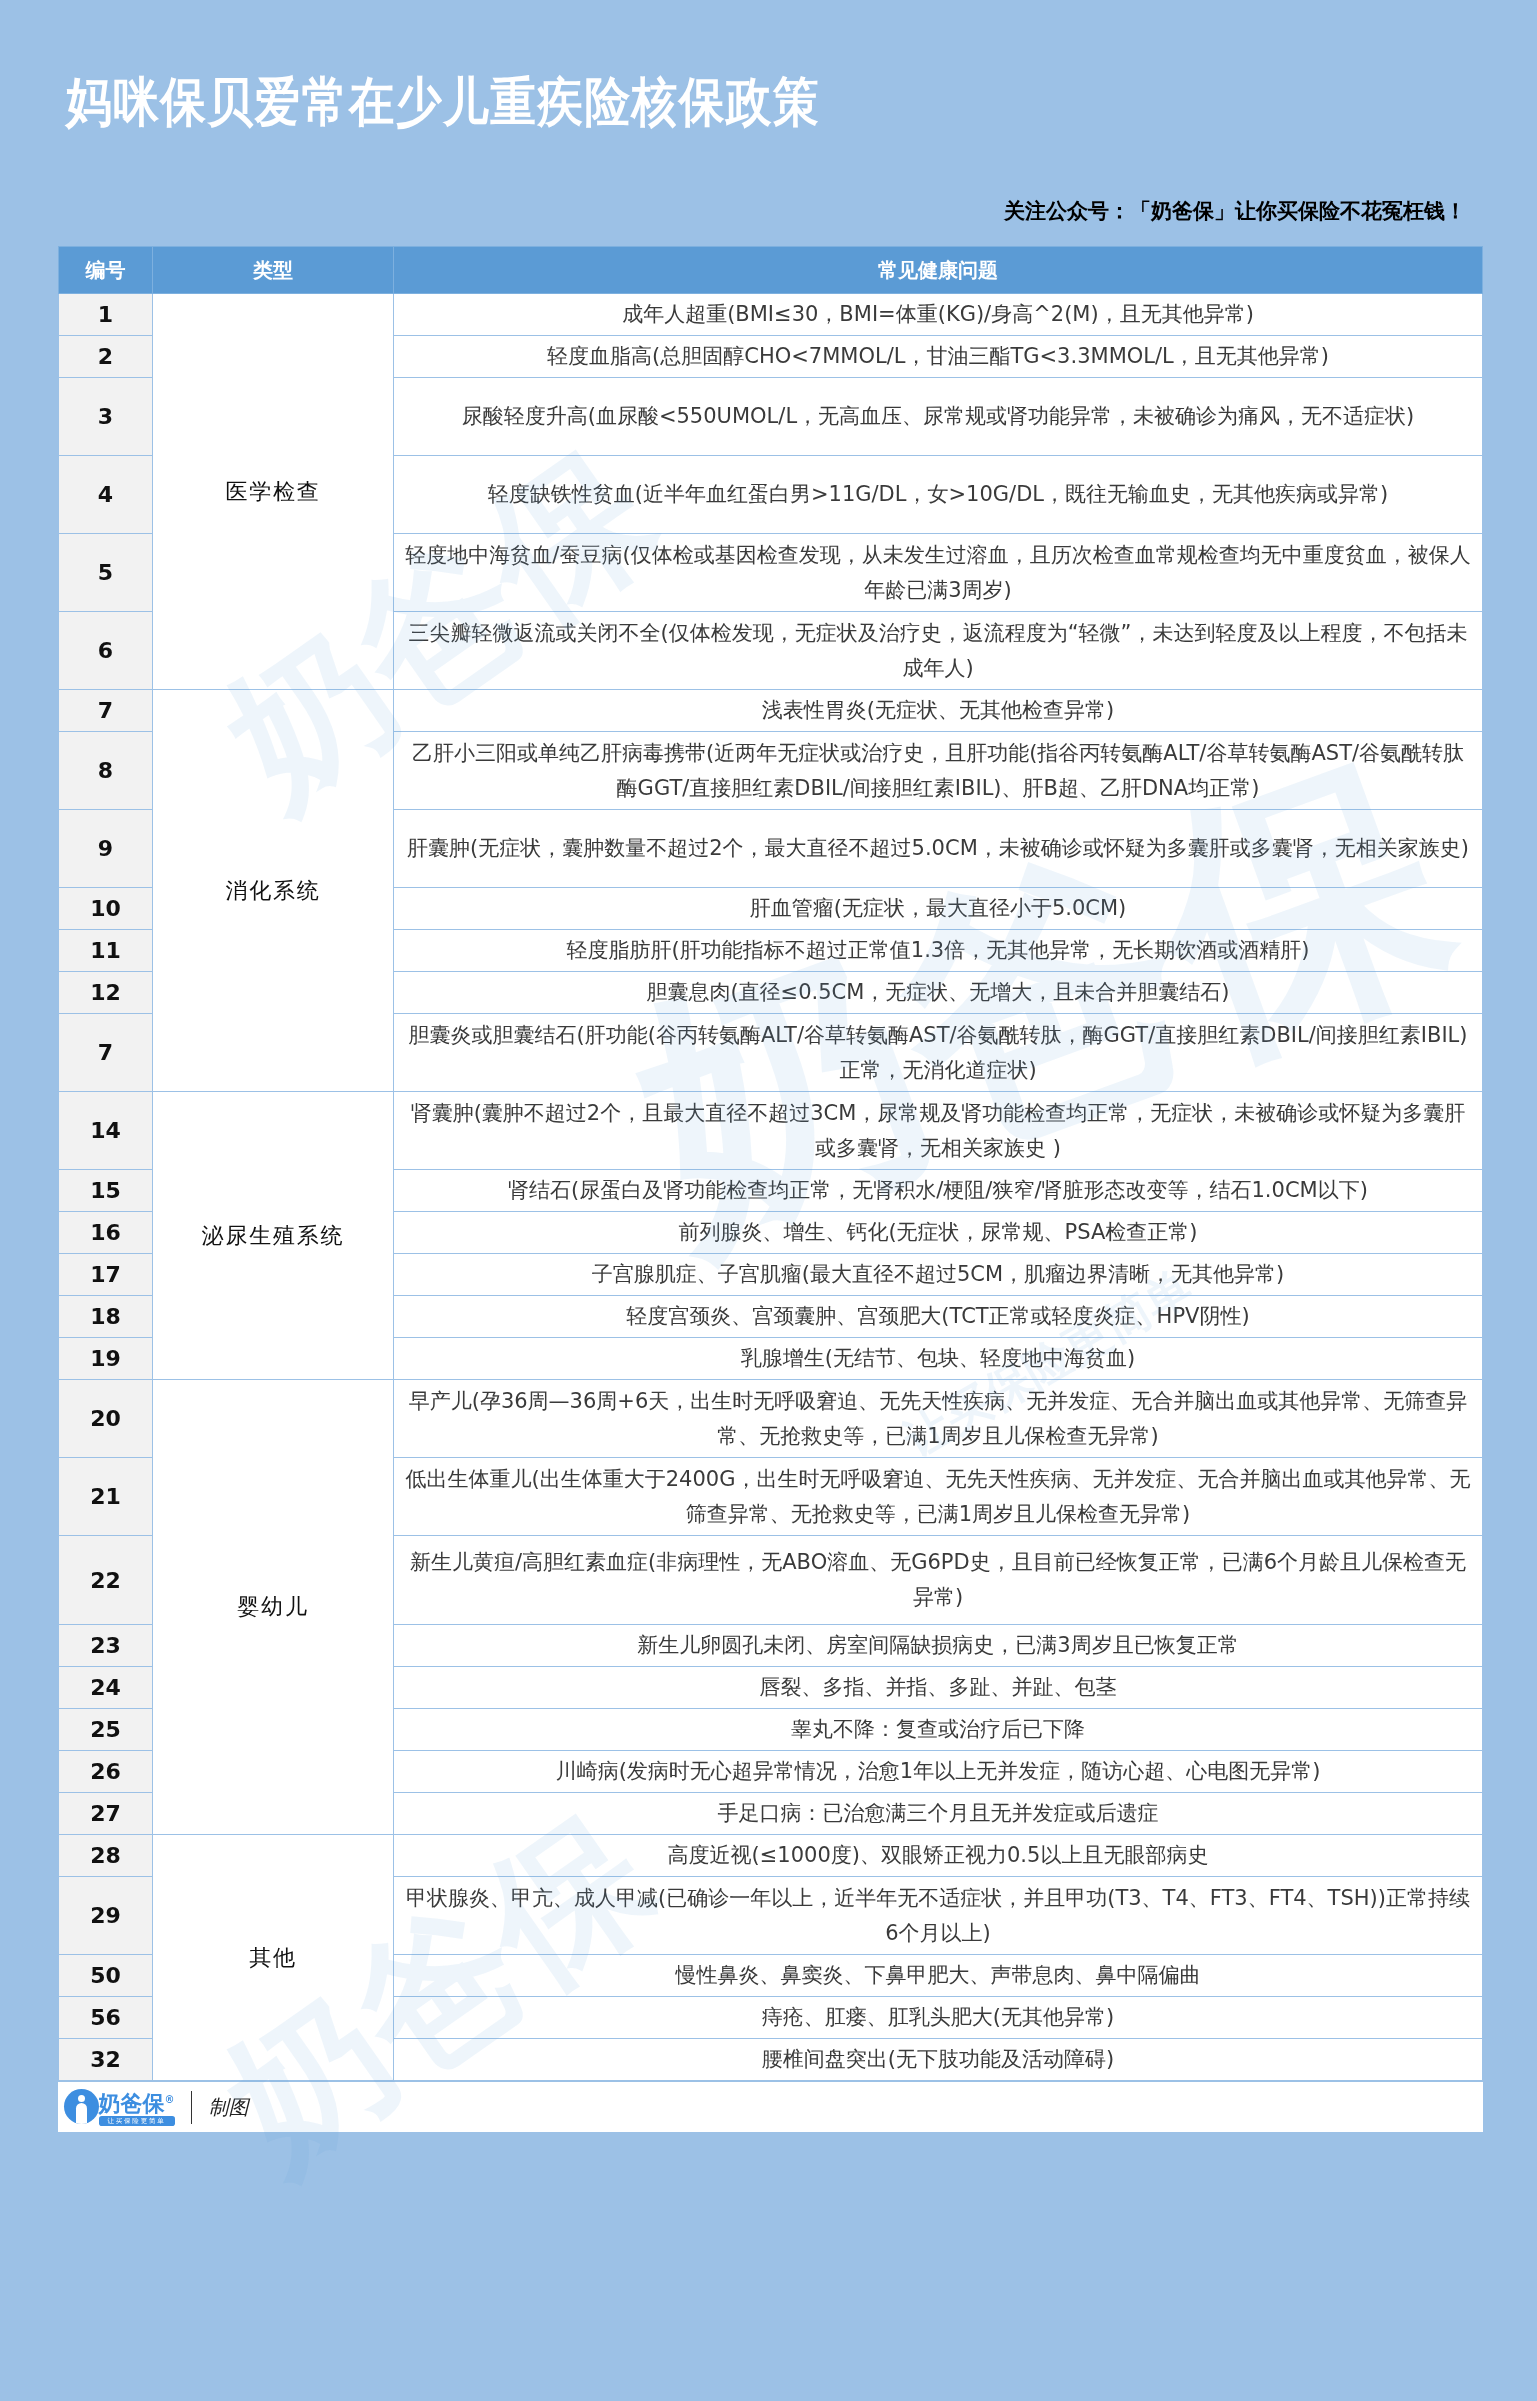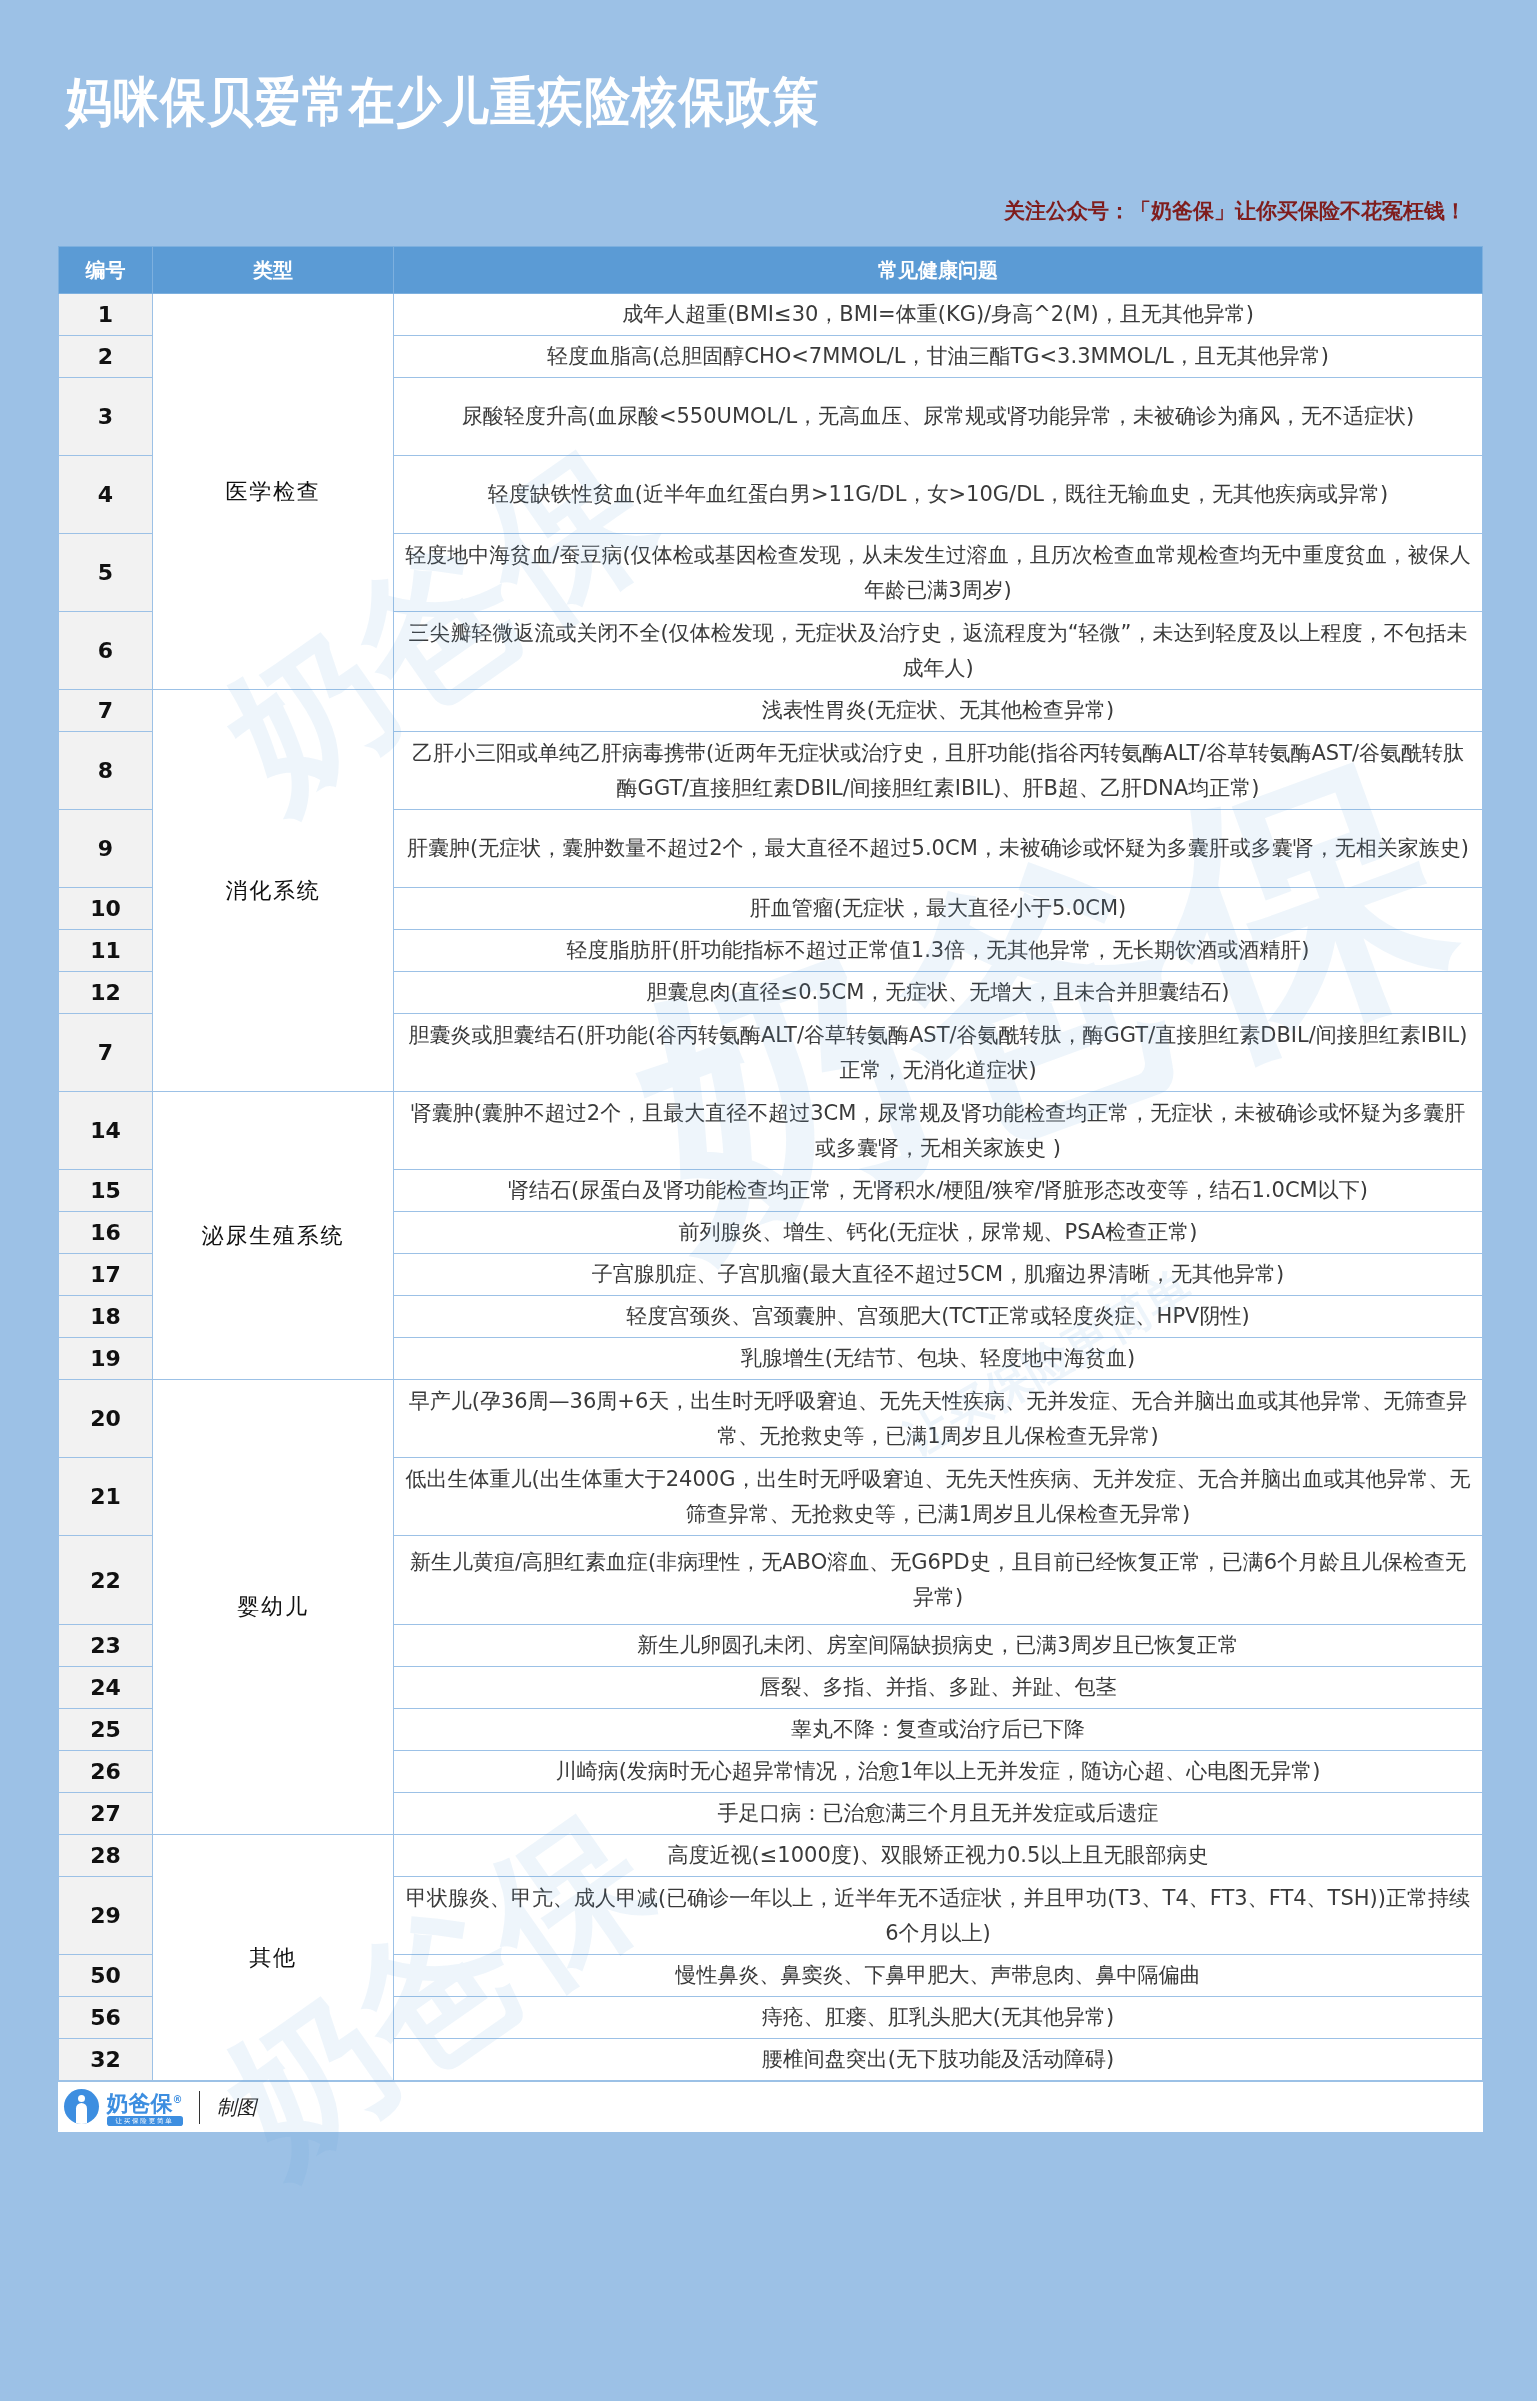--- a/index.html
+++ b/index.html
@@ -11,21 +11,21 @@
     font-family: "DejaVu Sans", "Liberation Sans", sans-serif;
   }
   .title {
     position: absolute; left: 66px; top: 65px;
     color: #ffffff; font-size: 53px; font-weight: bold;
     letter-spacing: 1.8px; line-height: 74px;
     transform: scaleX(0.86); transform-origin: left center;
   }
   .subtitle {
     position: absolute; right: 72px; top: 195px;
-    color: #7f1d1d; font-size: 21px; font-weight: bold;
+    color: #000000; font-size: 21px; font-weight: bold;
     line-height: 33px;
   }
   .sheet {
     position: absolute; left: 58px; top: 246px; width: 1425px;
   }
   table.grid {
     border-collapse: collapse; width: 1425px; table-layout: fixed;
     background: #ffffff; position: relative; z-index: 1;
   }
   table.grid th, table.grid td {
@@ -66,21 +66,21 @@
     background: #3d8ee0; position: relative; overflow: hidden;
   }
   .logo-circle::before {
     content: ""; position: absolute; left: 14px; top: 5.5px;
     width: 7.4px; height: 7.4px; border-radius: 50%; background: #fff;
   }
   .logo-circle::after {
     content: ""; position: absolute; left: 12px; top: 14px;
     width: 11px; height: 22px; border-radius: 5.5px 5.5px 0 0; background: #fff;
   }
-  .logo-textwrap { display: flex; flex-direction: column; margin-left: 8px; }
+  .logo-textwrap { display: flex; flex-direction: column; margin-left: 0; }
   .logo-name {
     color: #3d8ee0; font-size: 22px; font-weight: bold; line-height: 24px;
   }
   .logo-name sup { font-size: 10px; }
   .logo-tag {
     background: #3d8ee0; color: #fff; font-size: 6.5px; line-height: 10px;
     padding: 0 5.5px; border-radius: 2.8px; letter-spacing: 1.8px; text-align: center;
   }
   .footer-divider { width: 0.9px; height: 33px; background: #333; margin-left: 7.4px; }
   .footer-label { font-size: 20px; color: #222; margin-left: 7.4px; font-style: italic; }

